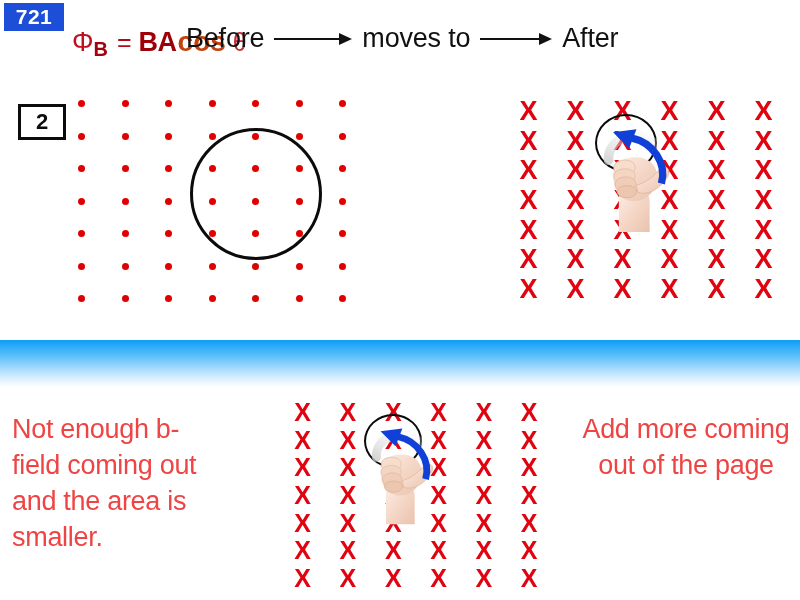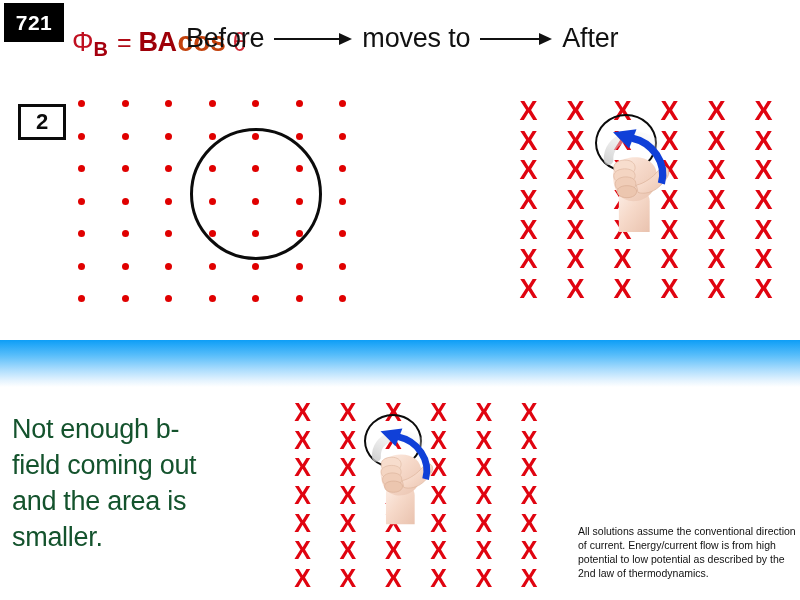--- a/index.html
+++ b/index.html
@@ -12,22 +12,22 @@
   }
   #slide {
     position: relative;
     width: 800px; height: 600px;
     background: #ffffff;
   }
 
   
   #badge-721 {
     position: absolute; left: 4px; top: 3px;
-    width: 60px; height: 39px;
-    background: #000000;
+    width: 60px; height: 28px;
+    background: #1d4ed8;
     color: #ffffff;
     font-weight: bold;
     font-size: 21px;
     letter-spacing: 0.5px;
     display: flex; align-items: center; justify-content: center;
   }
   #equation {
     position: absolute; left: 72px; top: 2px;
     height: 32px;
     display: flex; align-items: baseline;
@@ -121,21 +121,21 @@
     width: 800px;
     text-align: center;
     font-size: 29px;
     color: #0b0b0b;
     letter-spacing: -0.3px;
   }
 
   
   .blue-text {
     position: absolute;
-    color: #14532d;
+    color: #ef4444;
     font-size: 27px;
     line-height: 1.33;
     letter-spacing: -0.3px;
   }
   #txt-left  { left: 12px;  top: 412px; width: 215px; text-align: left; }
   #txt-right { left: 575px; top: 412px; width: 222px; text-align: center; }
   #fine-print {
     position: absolute; left: 578px; top: 525px; width: 218px;
     font-size: 10.5px; line-height: 1.32; color: #111111;
   }
@@ -357,15 +357,15 @@
           <path d="M33,84 C33,78 42,74 50,75 C58,76 62,80 61,86 C60,92 52,95 44,94 C36,93 33,90 33,84 Z" fill="#f0cdb8" stroke="#dcb49c" stroke-width="1"></path>
           <path d="M36,94 C36,89 44,86 52,87 C59,88 63,91 62,96 C61,101 54,104 46,103 C39,102 36,99 36,94 Z" fill="#ecc6af" stroke="#d8ae95" stroke-width="1"></path>
           <path d="M62,86 C72,84 84,76 92,66 C97,60 104,60 106,66 C108,73 100,82 92,89 C84,96 72,99 64,96 Z" fill="url(#skB)" stroke="#ddb49b" stroke-width="1"></path>
           <path d="M96,84 C104,56 84,28 56,22" fill="none" stroke="#1040d8" stroke-width="10" stroke-linecap="butt"></path>
           <path d="M30,14 L62,10 L52,36 Z" fill="#1040d8"></path>
         </svg>
       </div>
     </div>
 
   <div class="blue-text" id="txt-left">Not enough b-field coming out and the area is smaller.</div>
-  <div id="fine-print">All solutions assume the conventional direction of current. Energy/current flow is from high potential to low potential as described by the 2nd law of thermodynamics.</div>
+  <div class="blue-text" id="txt-right">Add more coming out of the page</div>
 
 </div>
 
 </body></html>

